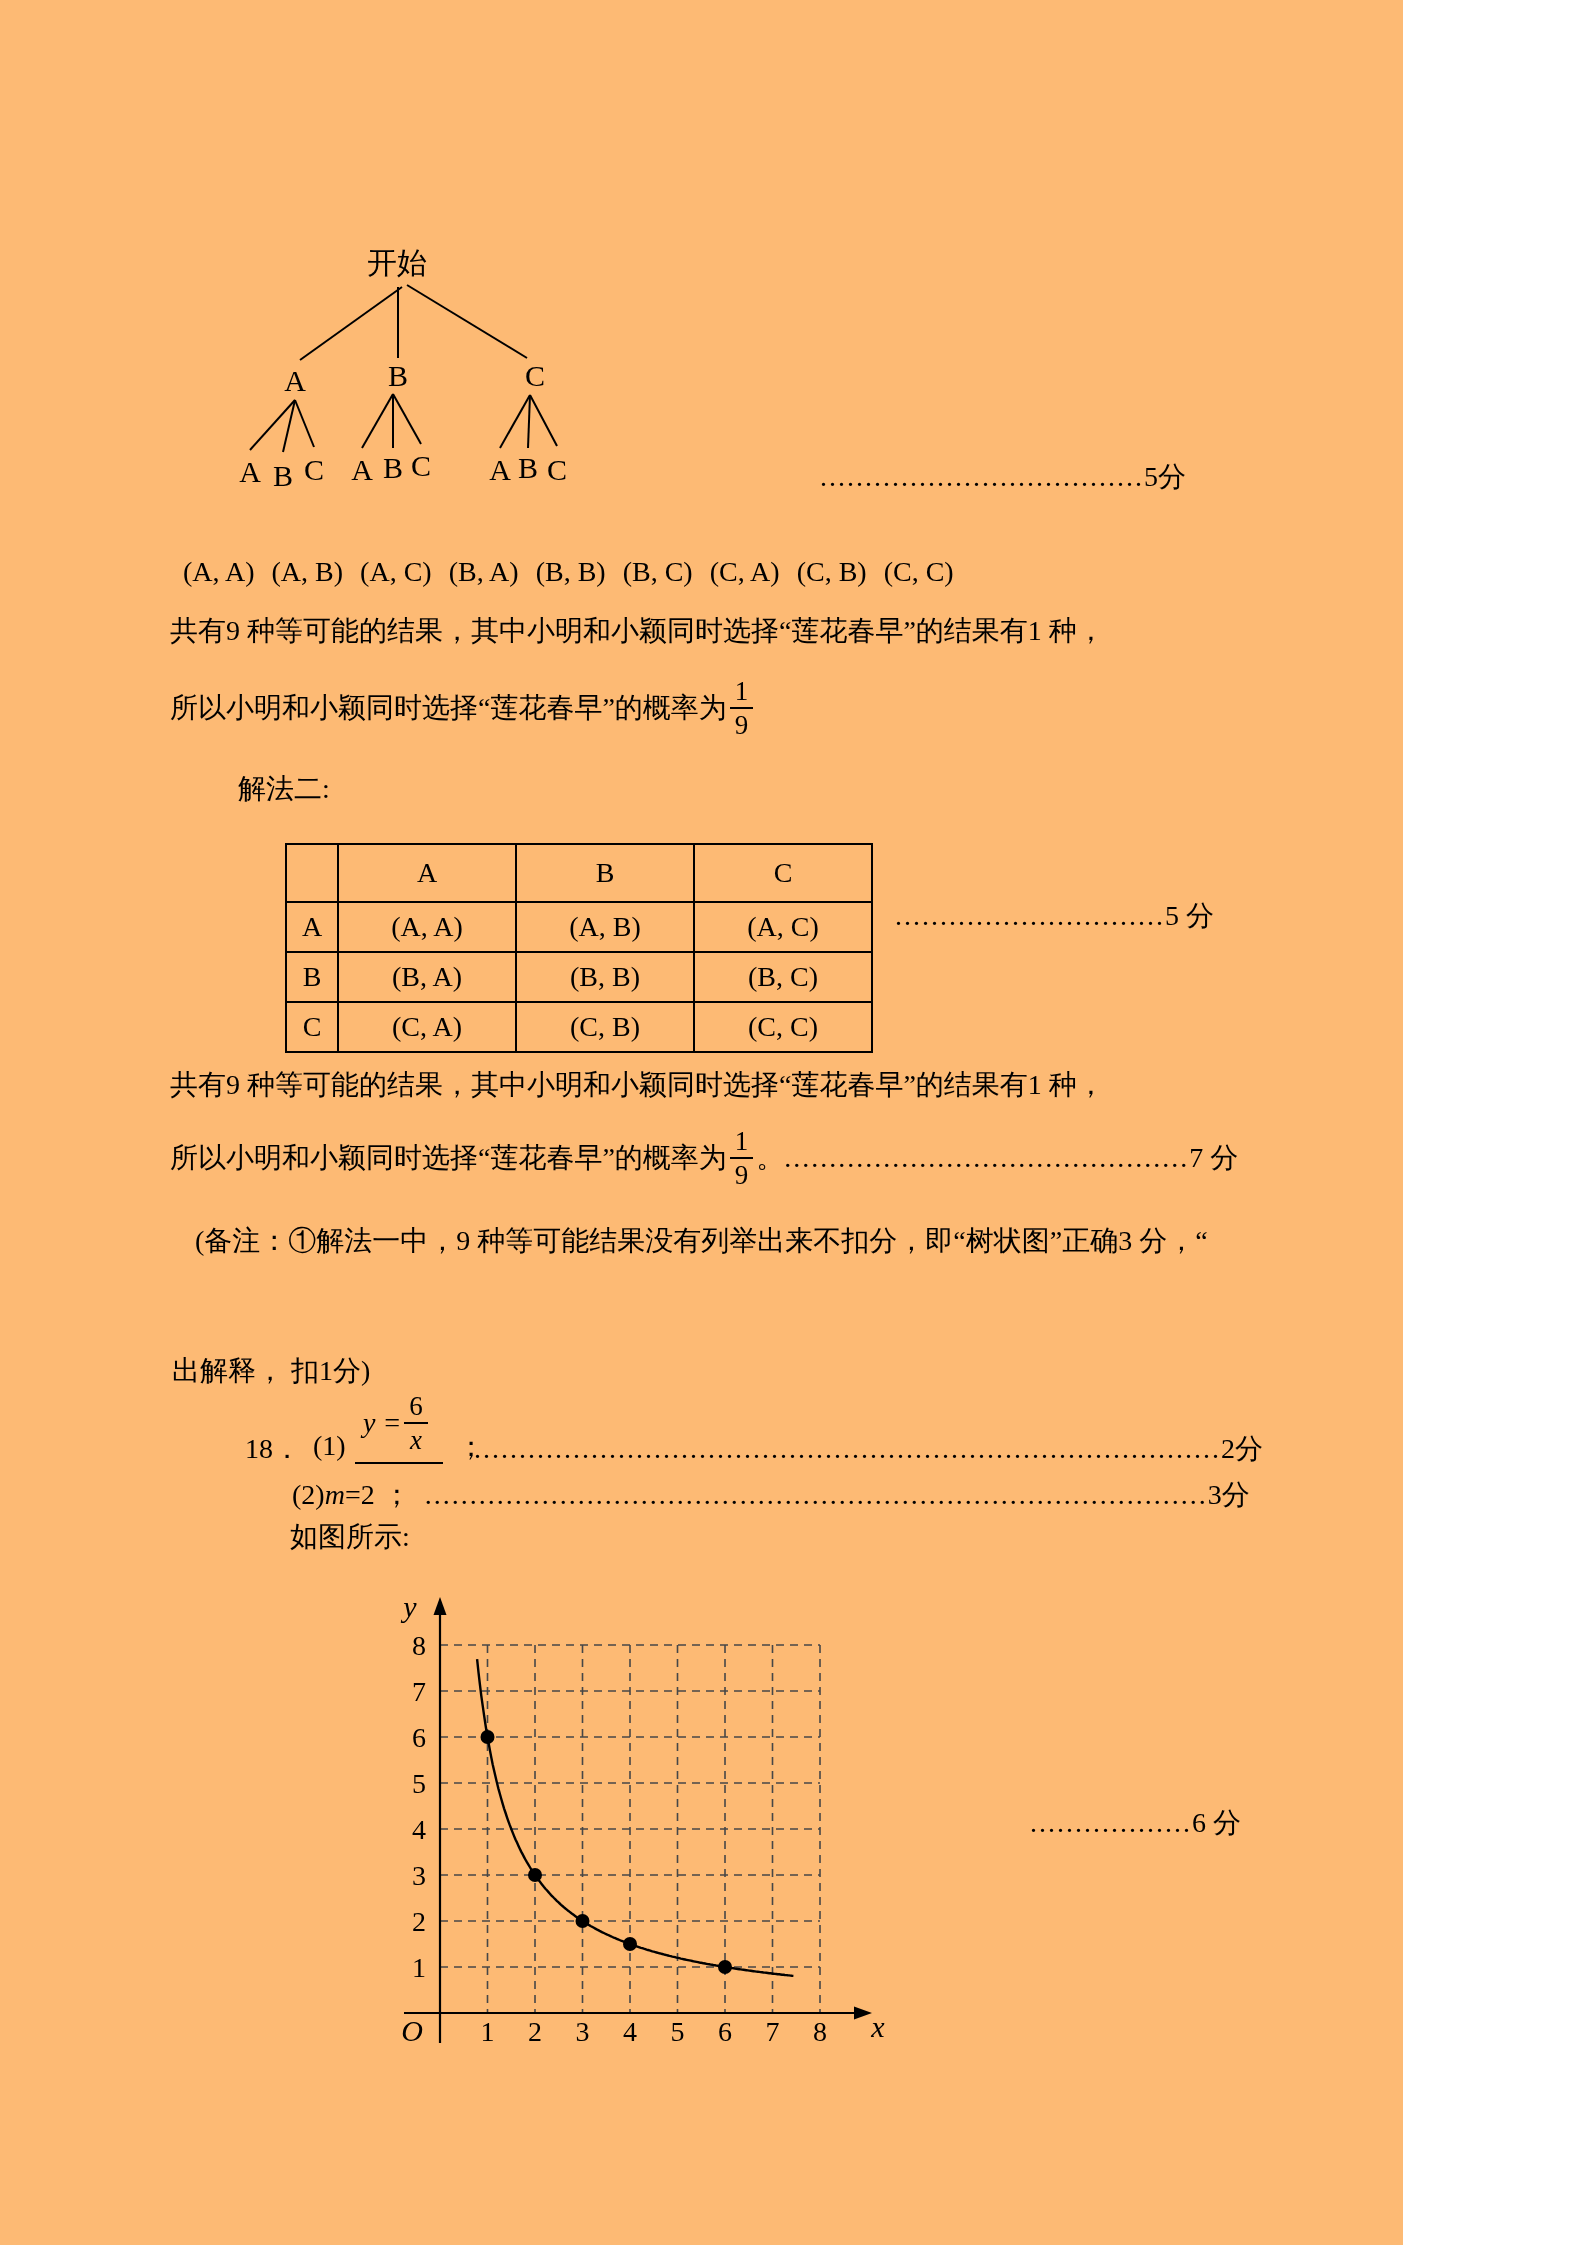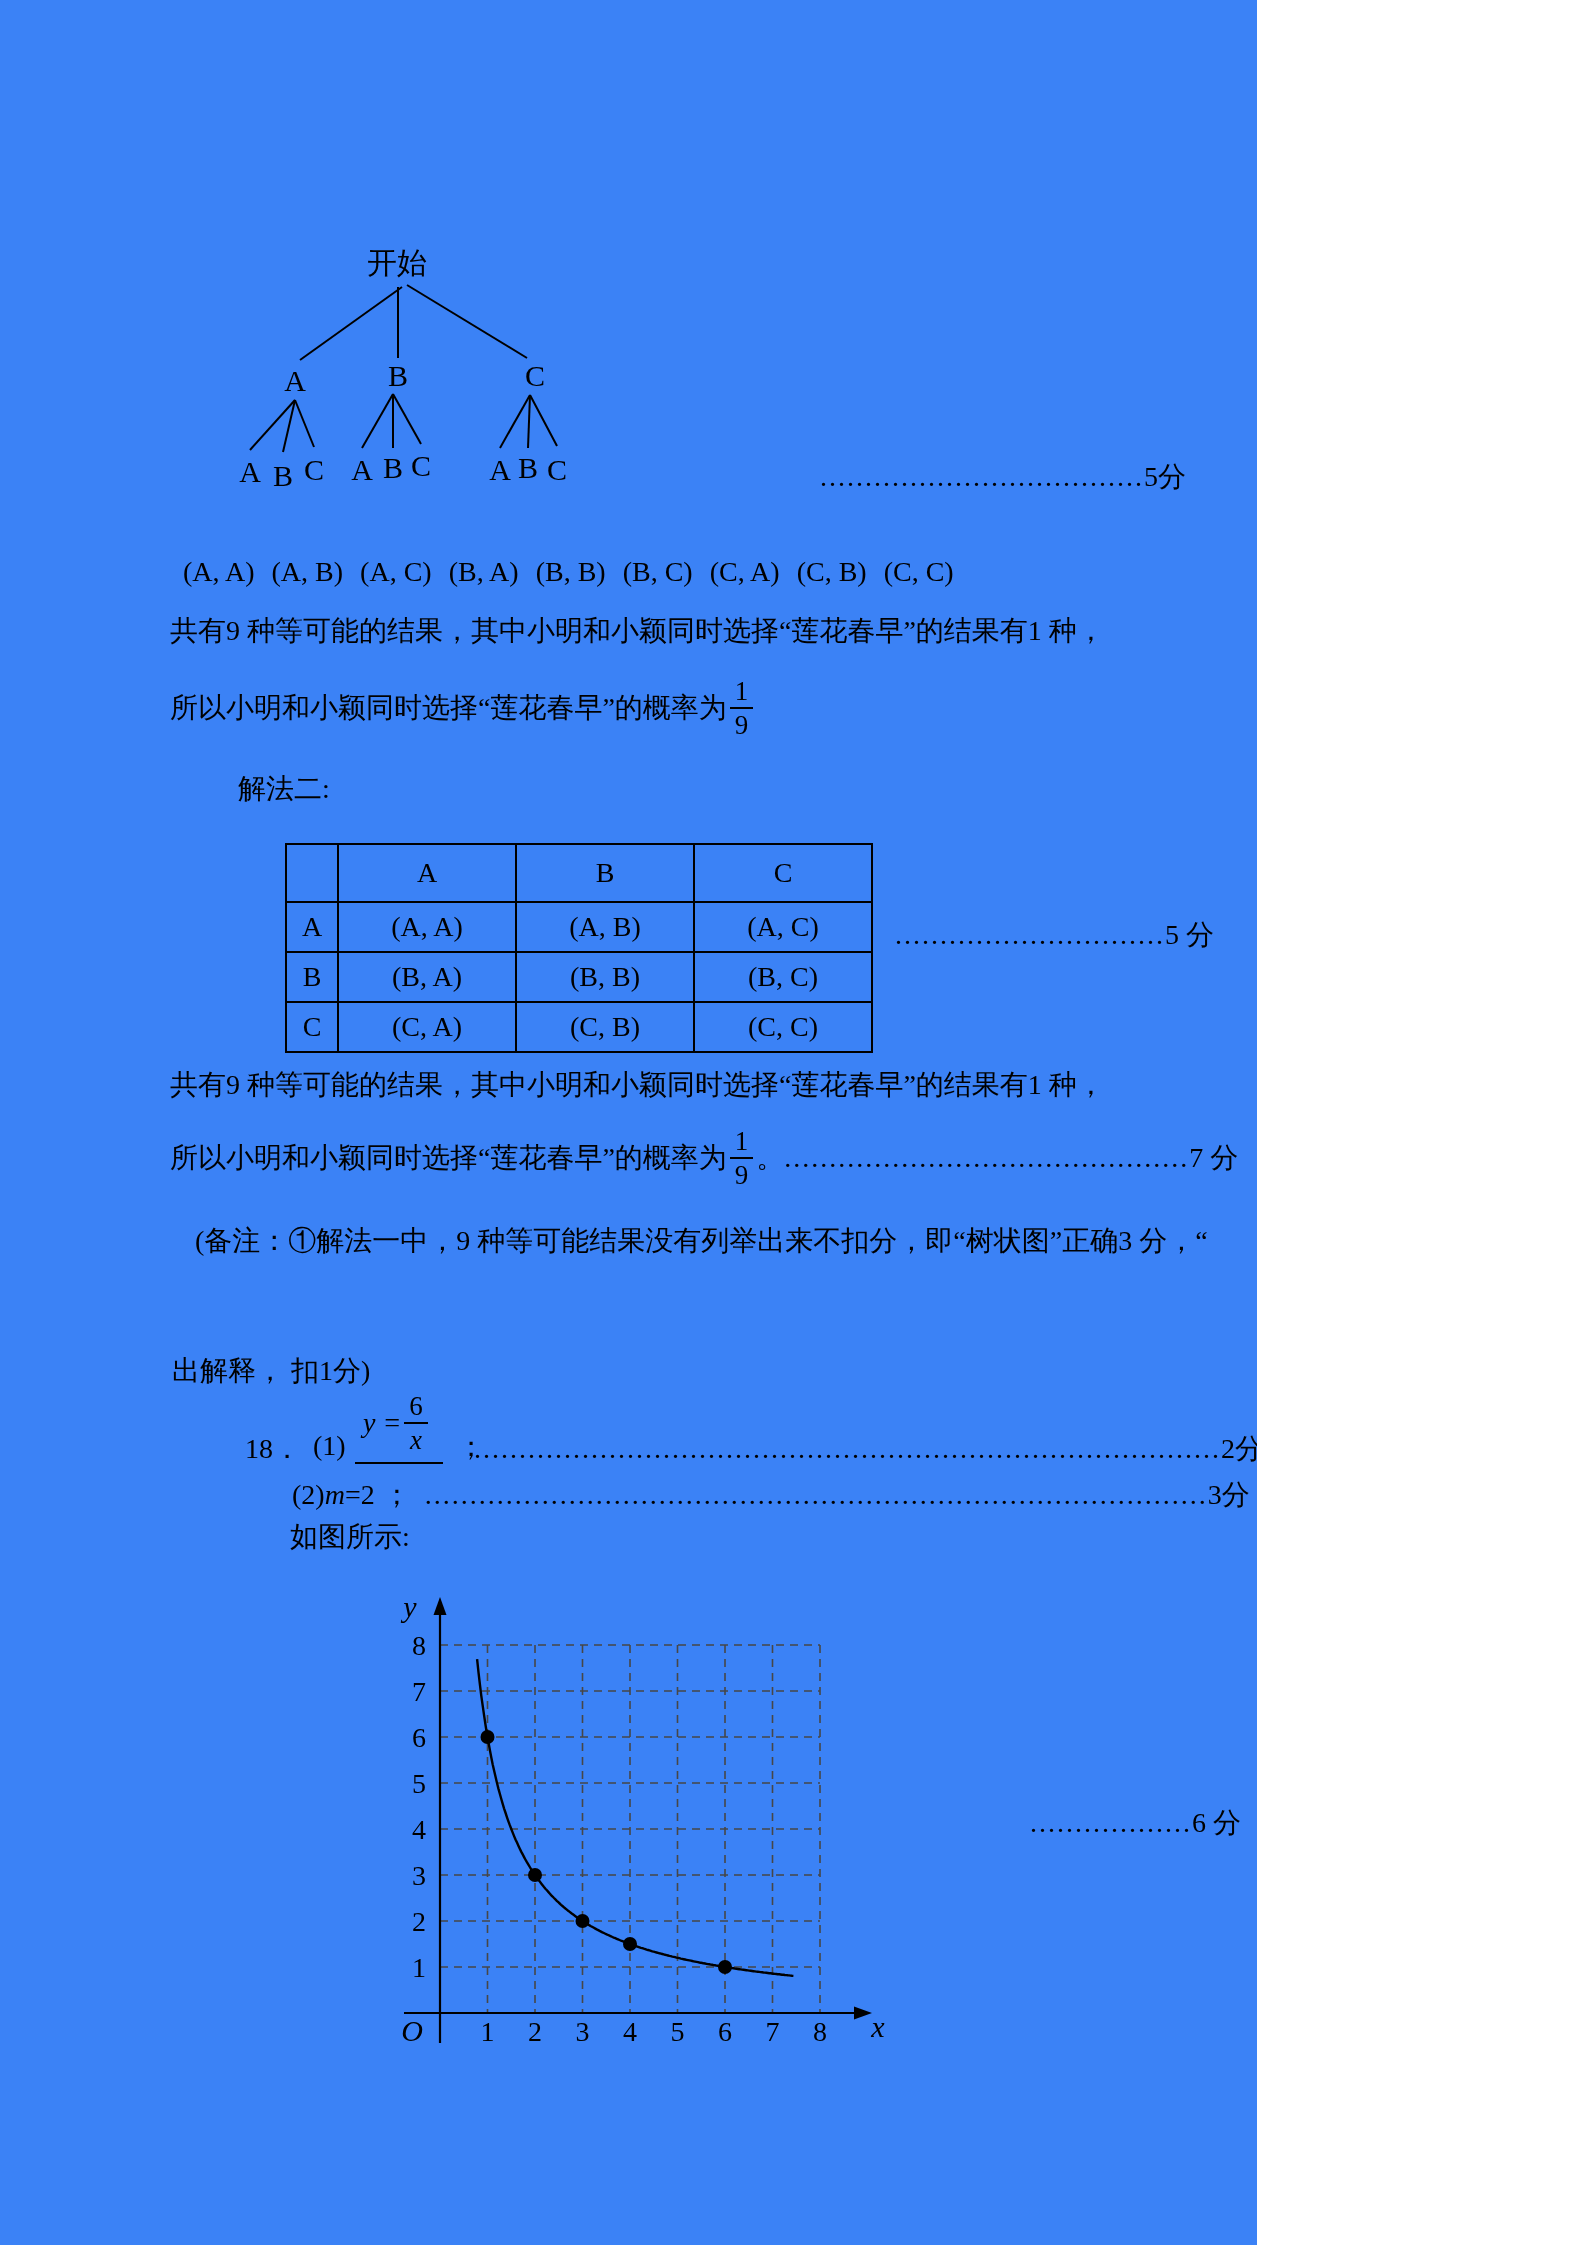--- a/index.html
+++ b/index.html
@@ -1,16 +1,16 @@
 <!DOCTYPE html>
 <html><head>
 <meta charset="utf-8">
 <style>
   html,body{margin:0;padding:0;background:#fff;}
-  .page{position:relative;width:1257px;height:2245px;background:#3b82f6;color:#000;
+  .page{position:relative;width:1403px;height:2245px;background:#fdba74;color:#000;
         font-family:"Liberation Serif","DejaVu Serif",serif;font-size:28px;overflow:hidden;}
   .abs{position:absolute;white-space:nowrap;}
   .row{display:flex;align-items:center;}
   .leader{letter-spacing:2px;font-family:Liberation Serif, serif;}
   .leader .score,.score{letter-spacing:0;}
   .frac{display:inline-flex;flex-direction:column;align-items:center;vertical-align:middle;
         font-size:27px;line-height:1.2;margin:0 3px;}
   .frac .fnum{display:block;border-bottom:2px solid #000;padding:0 5px;text-align:center;}
   .frac .fden{display:block;padding:0 5px;text-align:center;}
   .ital{font-style:italic;}
@@ -108,21 +108,21 @@
     </tr>
     <tr>
       <td style="height:48px">C</td>
       <td>(C, A)</td>
       <td>(C, B)</td>
       <td>(C, C)</td>
     </tr>
   </tbody>
     </table>
 
-  <div class="abs leader" style="left:895px;top:916px">
+  <div class="abs leader" style="left:895px;top:897px">
     <span>..............................</span><span class="score">5 分</span>
   </div>
 
   <div class="abs" style="left:170px;top:1066px">共有9 种等可能的结果，其中小明和小颖同时选择“莲花春早”的结果有1 种，</div>
   <div class="abs row" style="left:170px;top:1112px;height:92px">
     <span>所以小明和小颖同时选择“莲花春早”的概率为</span>
     <span class="frac">
       <span class="fnum">1</span>
       <span class="fden">9</span>
     </span>

